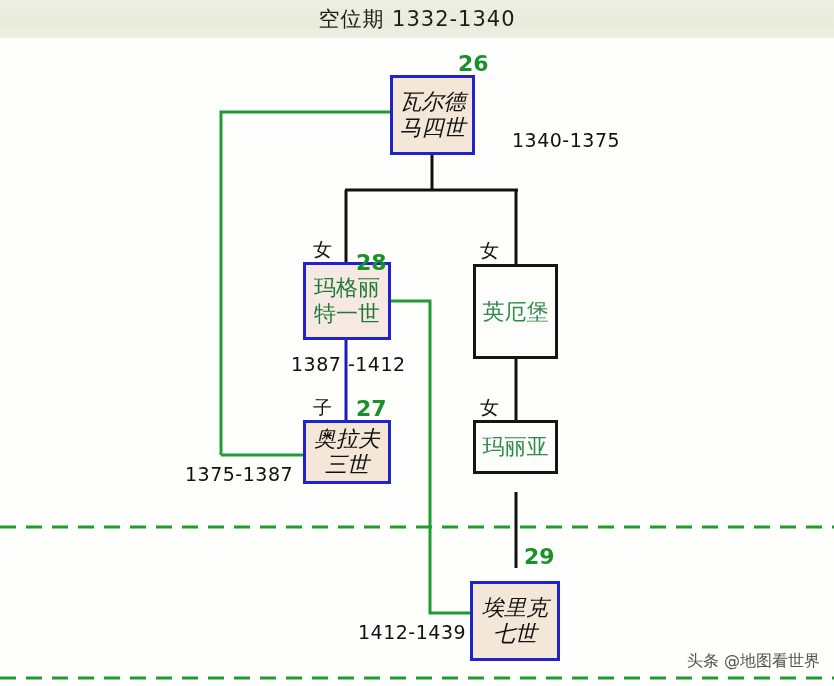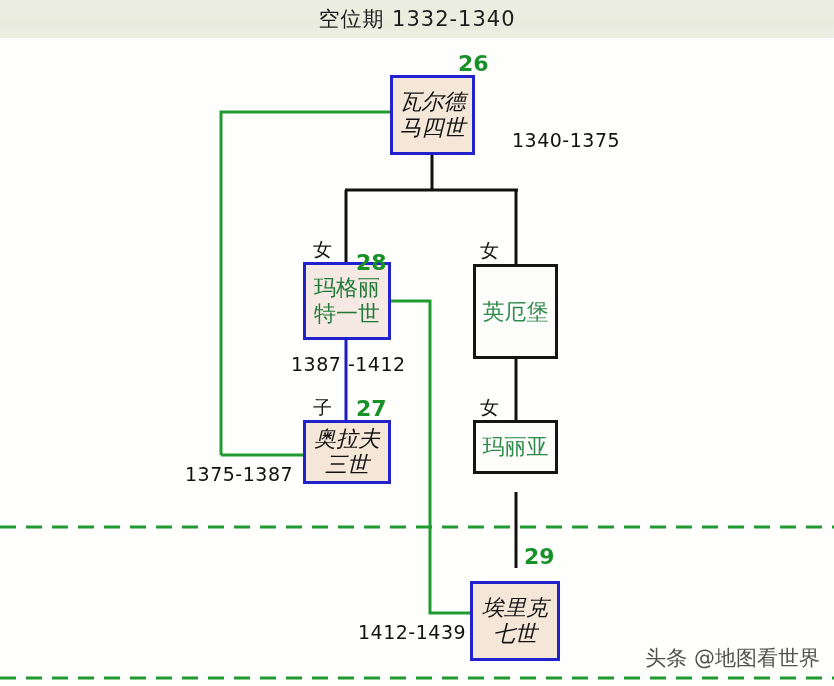--- a/index.html
+++ b/index.html
@@ -101,21 +101,21 @@
   }
   .lbl.num   { color: #189128; font-size: 22px; font-weight: bold; }
   .lbl.rel   { color: #111111; font-size: 19px; }
   .lbl.dates { color: #111111; font-size: 19px; letter-spacing: 0.5px; }
 
   
   .watermark {
     position: absolute;
     right: 14px;
     bottom: 14px;
-    font-size: 21px;
+    font-size: 16px;
     color: #3a3a3a;
     opacity: 0.88;
     white-space: nowrap;
     font-family: "DejaVu Sans", "Liberation Sans", sans-serif;
   }
 </style>
 </head>
 <body>
 
 <div id="root">

